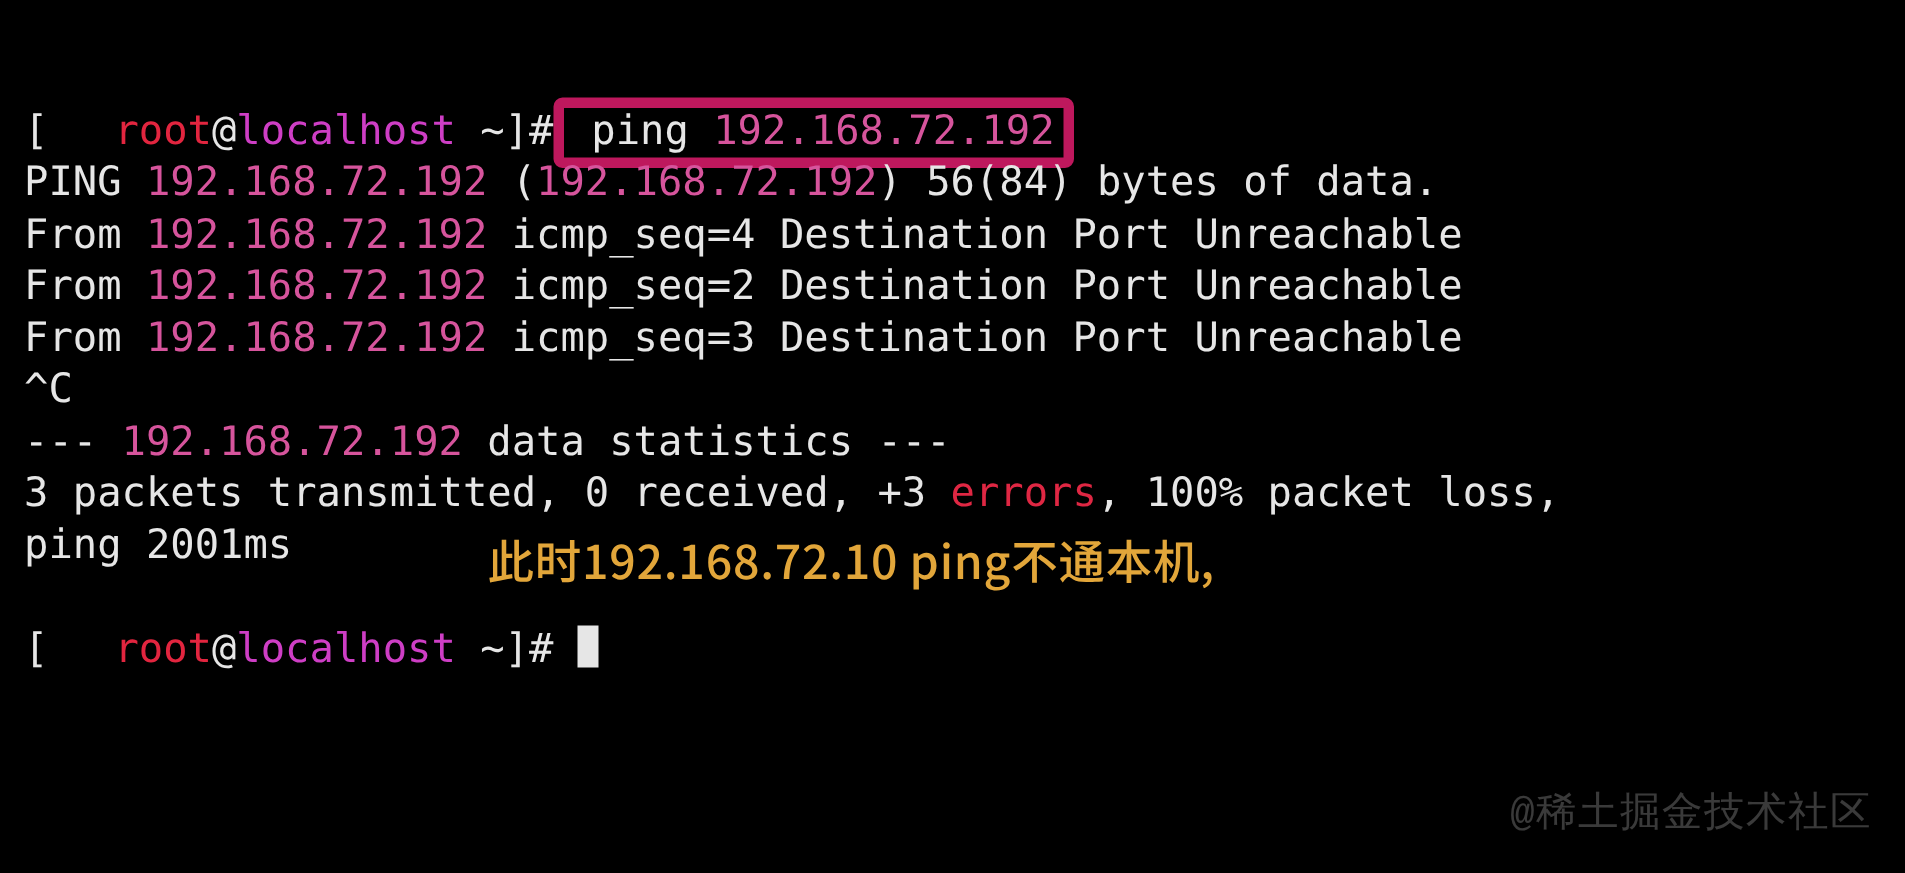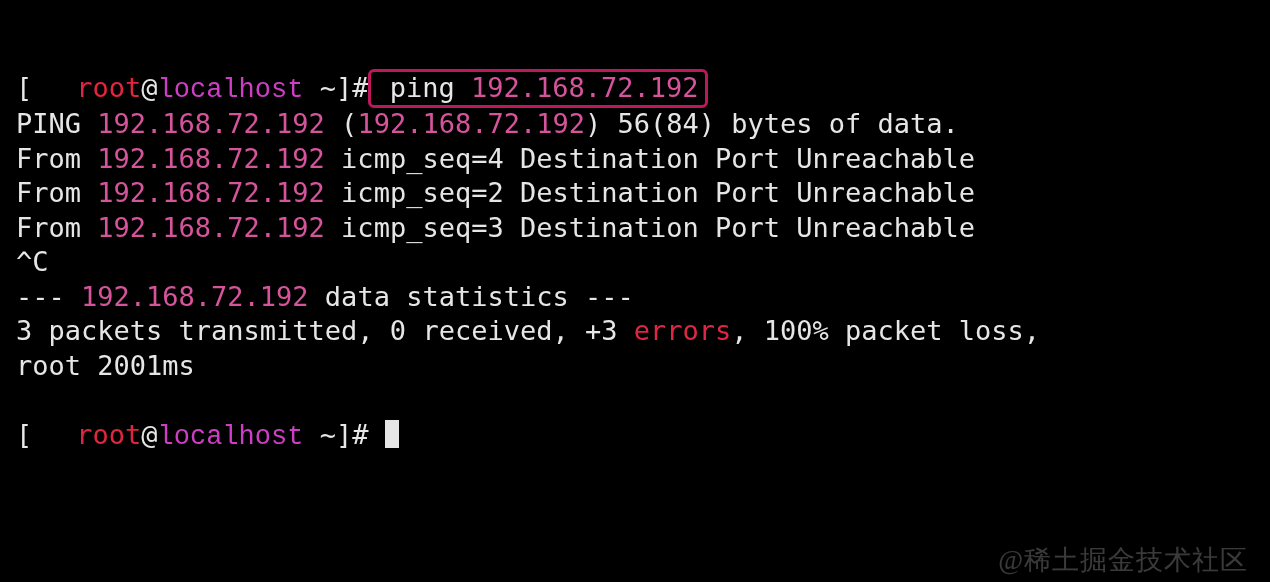--- a/index.html
+++ b/index.html
@@ -15,45 +15,45 @@
     overflow: hidden;
     position: relative;
   }
   .terminal {
     padding: 36px 16px 16px 16px;
     white-space: pre;
   }
   .white  { color: #E6E6E6; }
   .red    { color: #E2253F; margin-left: 44px; }
   .redip  { color: #D6549C; } 
-  .host   { color: #CE3EC5; font-family: Liberation Mono, monospace; } 
+  .host   { color: #CE3EC5; } 
   .err    { color: #DF2743; }
   .box {
     display: inline;
-    border: 3px solid #be185d;
+    border: 7px solid #be185d;
     border-radius: 6px;
     padding: 0 6px 2px 2px;
   }
   .annotation {
     position: absolute;
     left: 325px;
     top: 350px;
     color: #E2A63A;
     font-family: "PingFang SC","Microsoft YaHei","Noto Sans CJK SC",sans-serif;
     font-size: 31px;
     line-height: 1.5;
     font-weight: 500;
     letter-spacing: 0.5px;
   }
   .watermark {
     position: absolute;
     right: 22px;
-    bottom: 4px;
+    bottom: 20px;
     color: rgba(230,230,230,0.25);
-    font-family: Liberation Serif, serif;
+    font-family: Liberation Mono, monospace;
     font-size: 27px;
     letter-spacing: 1px;
   }
   .cursor {
     display: inline-block;
     width: 14px;
     height: 28px;
     background: #E6E6E6;
     vertical-align: -4px;
   }
@@ -63,21 +63,22 @@
 
 <div class="terminal">
 <span><span class="white">[</span><span class="red">root</span><span class="white">@</span><span class="host">localhost</span><span class="white"> ~</span><span class="white">]</span><span class="white">#</span><span class="box"><span class="white"> </span><span class="white">ping</span><span class="white"> </span><span class="redip">192.168.72.192</span></span></span>
 <span><span class="white">PING </span><span class="redip">192.168.72.192</span><span class="white"> (</span><span class="redip">192.168.72.192</span><span class="white">) 56(84) bytes of data.</span></span>
 <span><span class="white">From </span><span class="redip">192.168.72.192</span><span class="white"> icmp_seq=4 Destination Port Unreachable</span></span>
 <span><span class="white">From </span><span class="redip">192.168.72.192</span><span class="white"> icmp_seq=2 Destination Port Unreachable</span></span>
 <span><span class="white">From </span><span class="redip">192.168.72.192</span><span class="white"> icmp_seq=3 Destination Port Unreachable</span></span>
 <span class="white">^C</span>
 <span><span class="white">--- </span><span class="redip">192.168.72.192</span><span class="white"> data statistics ---</span></span>
 <span><span class="white">3 packets transmitted, 0 received, +3 </span><span class="err">errors</span><span class="white">, 100% packet loss,</span></span>
-<span class="white">root 2001ms</span>
+<span class="white">ping 2001ms</span>
 
 <span><span class="white">[</span><span class="red">root</span><span class="white">@</span><span class="host">localhost</span><span class="white"> ~</span><span class="white">]</span><span class="white"># </span><span class="cursor"></span></span>
 </div>
 
 <div class="annotation">
+  <div>此时192.168.72.10 ping不通本机,</div>
 </div>
 
 <div class="watermark">@稀土掘金技术社区</div>
 
 </body></html>

